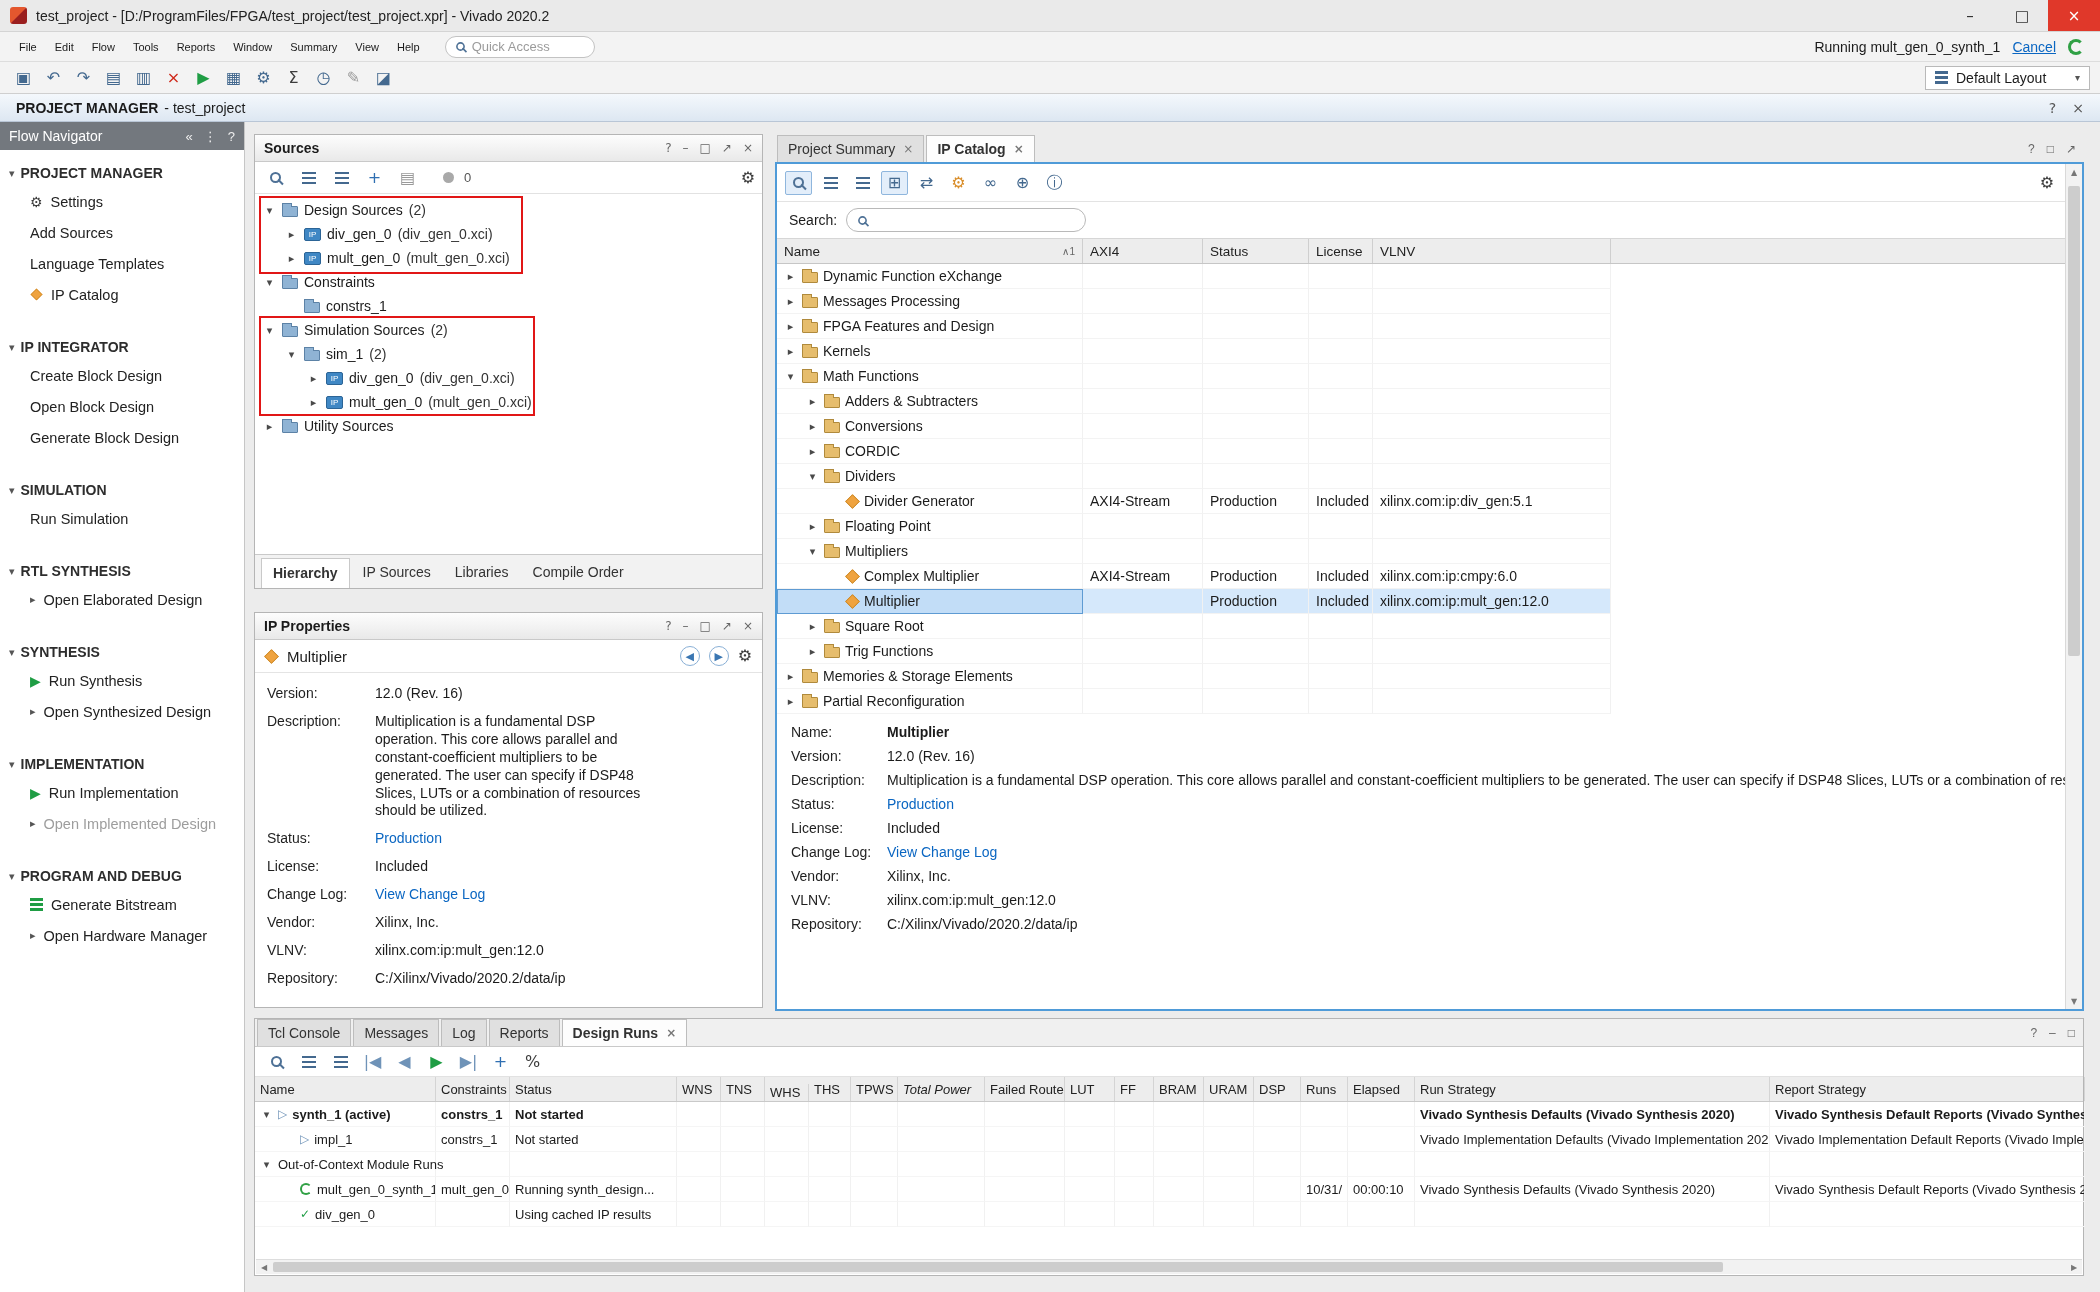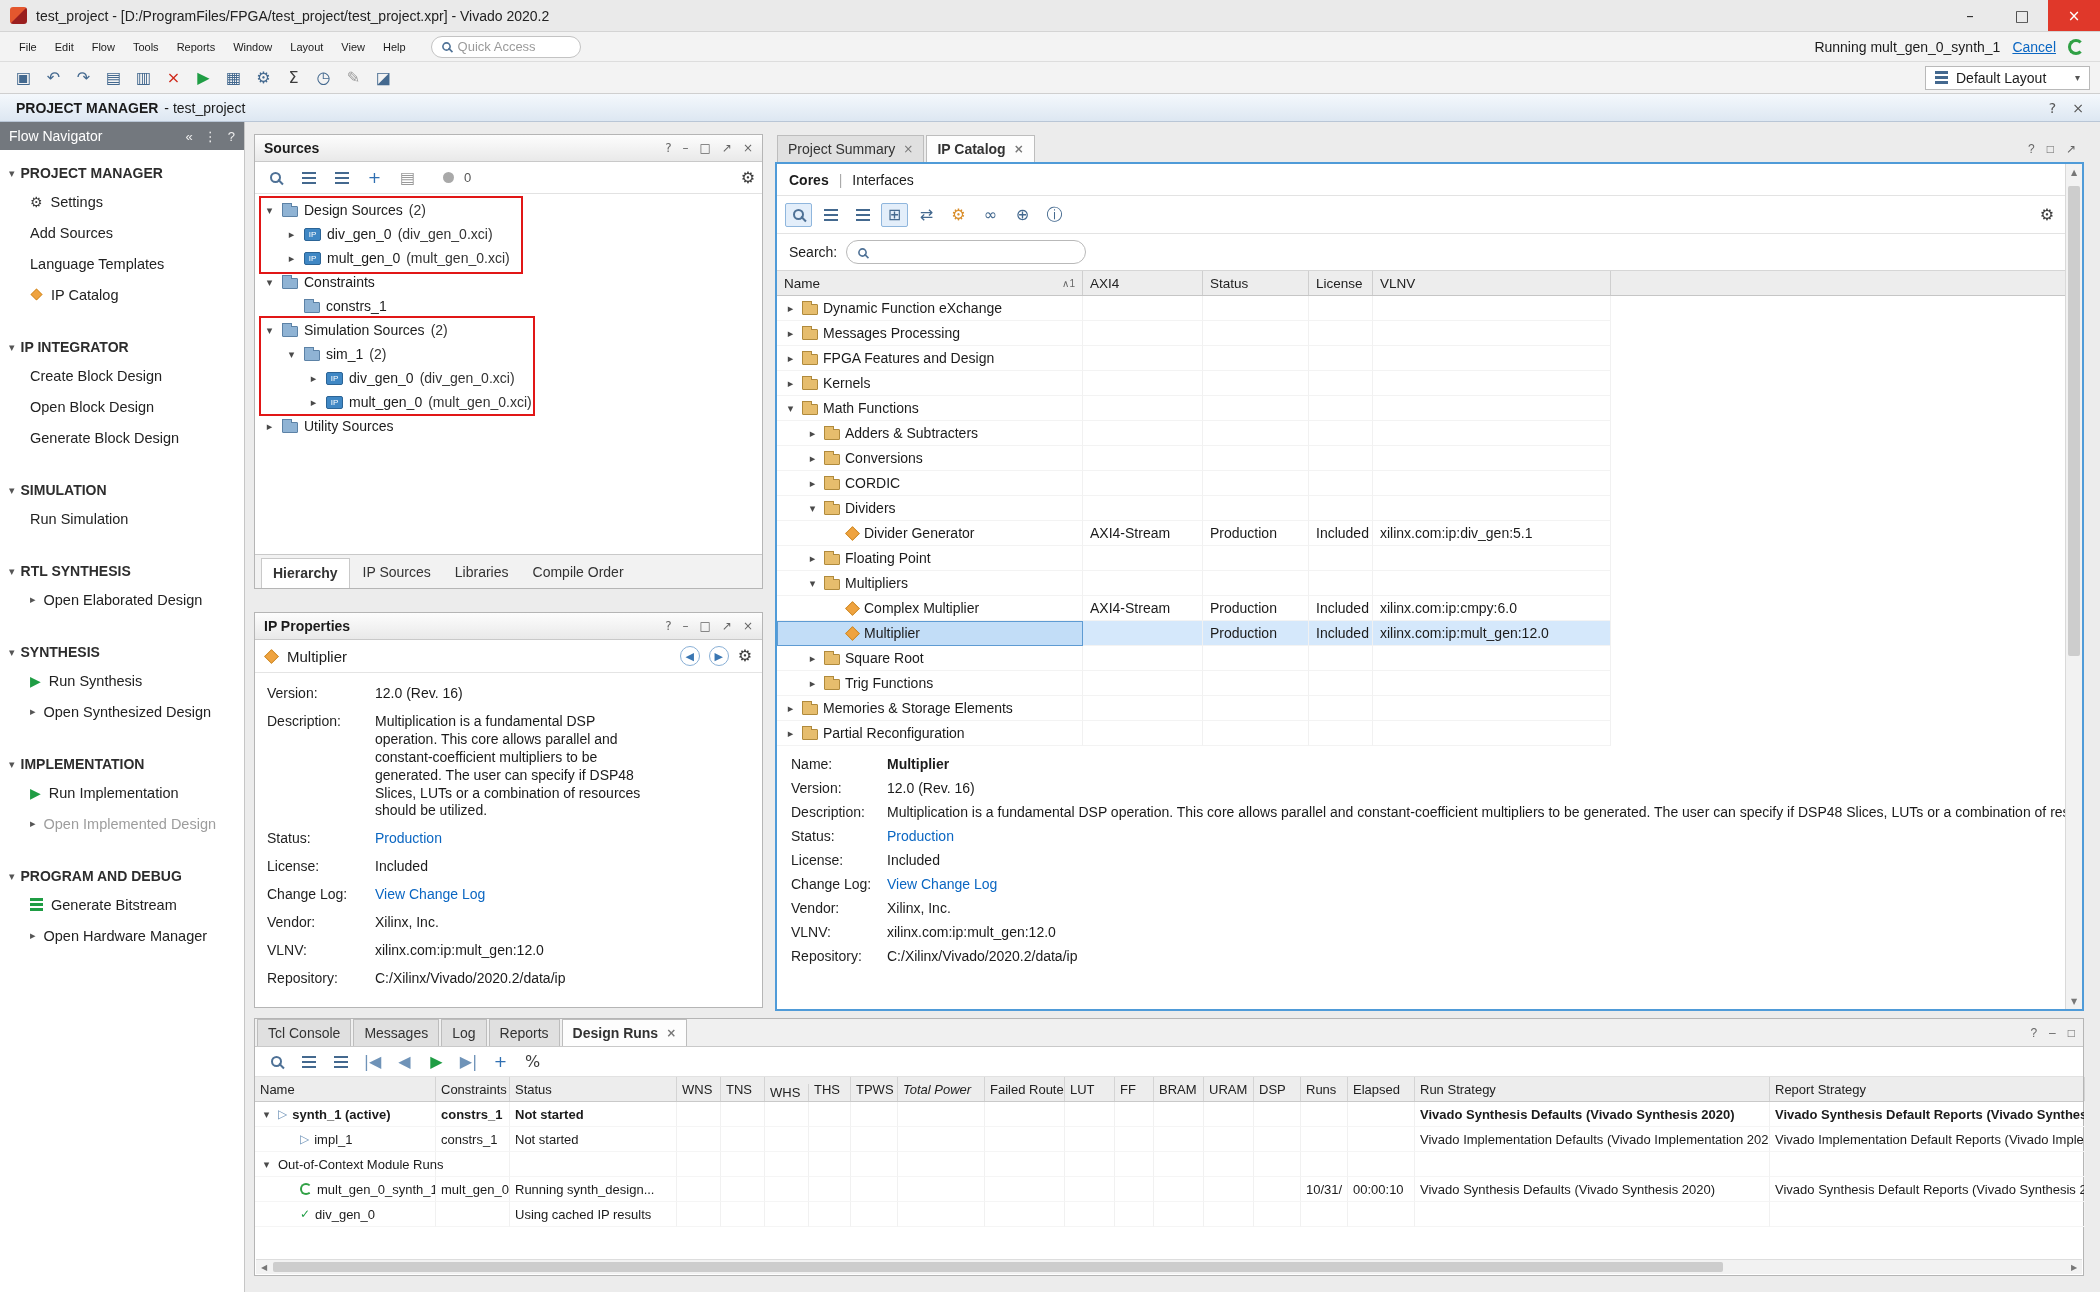--- a/index.html
+++ b/index.html
@@ -159,21 +159,21 @@
 </div>
 
 <div class="menubar">
   <span style="display:flex">
       <span class="menu-item">File</span>
       <span class="menu-item">Edit</span>
       <span class="menu-item">Flow</span>
       <span class="menu-item">Tools</span>
       <span class="menu-item">Reports</span>
       <span class="menu-item">Window</span>
-      <span class="menu-item">Layout</span>
+      <span class="menu-item">Summary</span>
       <span class="menu-item">View</span>
       <span class="menu-item">Help</span>
     </span>
   <span class="quick-access">
     <span class="ic-mag" style="transform:scale(.8)"></span>
     <span>Quick Access</span>
   </span>
   <span class="menubar-right">
     <span>Running mult_gen_0_synth_1</span>
     <span class="cancel-link">Cancel</span>
@@ -524,25 +524,20 @@
               <span class="tab-close">×</span>
             </span>
           </span>
         <span class="strip-icons">
           <span>?</span>
           <span>□</span>
           <span>↗</span>
         </span>
       </div>
       <div class="catalog-body">
-        <div class="subtab-row">
-            <span class="subtab active">Cores</span>
-            <span class="subtab-sep">|</span>
-            <span class="subtab">Interfaces</span>
-          </div>
         <div class="cat-toolbar">
           <span style="display:flex;gap:5px">
               <span class="i pressed">
                 <span class="ic-mag"></span>
               </span>
               <span class="i">
                 <span class="ic-bars"></span>
               </span>
               <span class="i">
                 <span class="ic-bars"></span>

